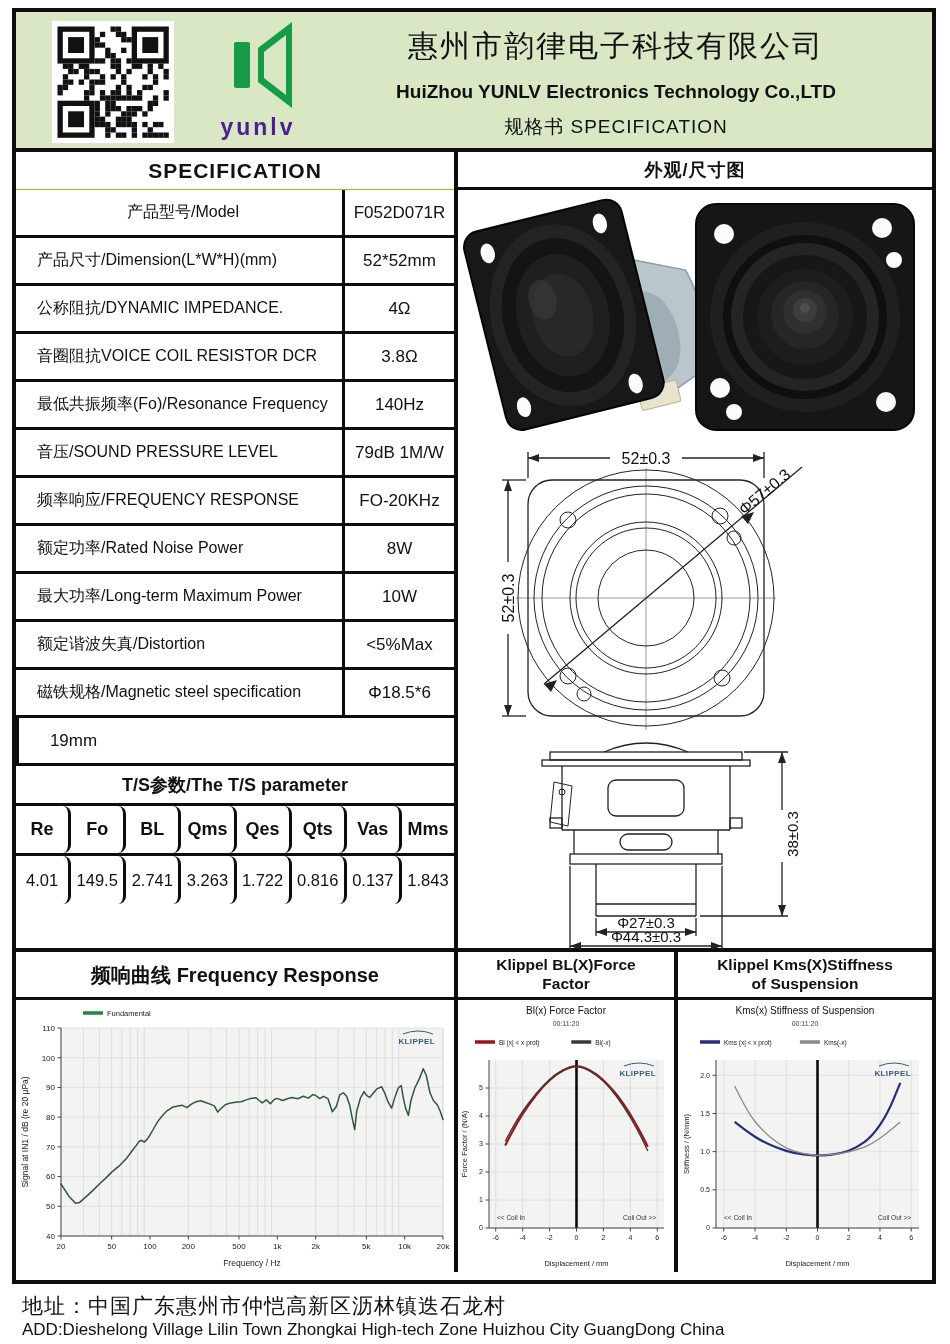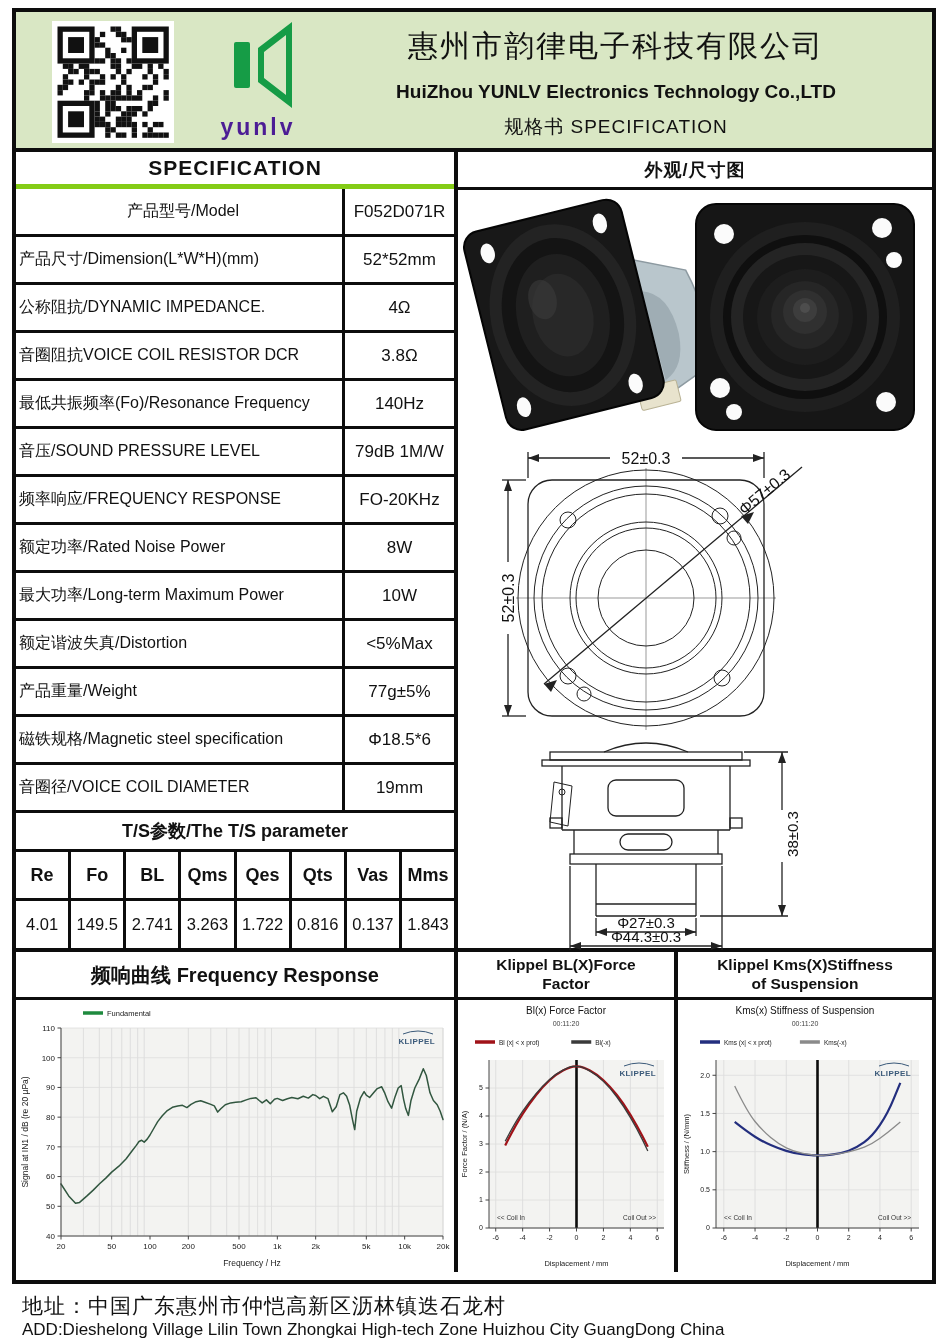--- a/index.html
+++ b/index.html
@@ -15,33 +15,33 @@
   .h-texts { position:absolute; left:300px; top:0; width:600px; height:140px; text-align:center; }
   .company-cn { font-family:"Liberation Serif", serif; font-size:30px; letter-spacing:2px; margin-top:14px; }
   .company-en { font-size:19px; font-weight:bold; margin-top:14px; }
   .doc-title { font-size:19px; margin-top:11px; letter-spacing:1px; }
 
   
   .main { display:flex; height:800px; border-bottom:4px solid #0d0d0d; }
   .left-col { width:442px; border-right:4px solid #0d0d0d; display:flex; flex-direction:column; }
   .right-col { flex:1; position:relative; }
 
-  .spec-title { height:38px; border-bottom:5px solid #84cc16; font-weight:bold; font-size:21px;
+  .spec-title { height:38px; border-bottom:1px solid #84cc16; font-weight:bold; font-size:21px;
                 display:flex; align-items:center; justify-content:center; letter-spacing:1px; }
   .spec-row { height:48px; border-bottom:3px solid #0d0d0d; display:flex; }
-  .spec-label { flex:1; display:flex; align-items:center; padding-left:3px; font-size:16px; }
+  .spec-label { flex:1; display:flex; align-items:center; padding-left:21px; font-size:16px; }
   .spec-label.centered { justify-content:center; padding-left:8px; }
   .spec-value { width:112px; border-left:3px solid #0d0d0d; display:flex; align-items:center; justify-content:center; font-size:17px; }
 
   .ts-title { height:40px; border-bottom:3px solid #0d0d0d; font-weight:bold; font-size:18px;
               display:flex; align-items:center; justify-content:center; }
   .ts-row { display:flex; }
   .ts-row.head { height:50px; border-bottom:3px solid #0d0d0d; }
   .ts-row.vals { height:48px; }
-  .ts-cell { flex:1; display:flex; align-items:center; justify-content:center; border-right:3px solid #0d0d0d; font-size:16.5px; }
+  .ts-cell { flex:1; display:flex; align-items:center; justify-content:center; border-right:3px solid #0d0d0d; font-size:16.5px;border-radius:8px; }
   .ts-row.head .ts-cell { font-weight:bold; font-size:18px; }
   .ts-cell:last-child { border-right:none; }
 
   .drawing-title { height:38px; border-bottom:3px solid #0d0d0d; font-weight:bold; font-size:18px;
                    display:flex; align-items:center; justify-content:center; letter-spacing:1px; }
   .drawing-area { position:absolute; left:0; top:38px; right:0; bottom:0; }
 
   
   .charts { display:flex; height:320px; }
   .chart-panel { display:flex; flex-direction:column; }
@@ -261,29 +261,24 @@
             </div>
             <div class="spec-row">
               <div class="spec-label">最大功率/Long-term Maximum Power</div>
               <div class="spec-value">10W</div>
             </div>
             <div class="spec-row">
               <div class="spec-label">额定谐波失真/Distortion</div>
               <div class="spec-value">&lt;5%Max</div>
             </div>
             <div class="spec-row">
-              <div class="spec-label">产品重量/Weight</div>
-              <div class="spec-value">77g±5%</div>
-            </div>
-            <div class="spec-row">
               <div class="spec-label">磁铁规格/Magnetic steel specification</div>
               <div class="spec-value">Φ18.5*6</div>
             </div>
             <div class="spec-row">
-              <div class="spec-label">音圈径/VOICE COIL DIAMETER</div>
               <div class="spec-value">19mm</div>
             </div>
           </div>
         <div class="ts-title">T/S参数/The T/S parameter</div>
         <div class="ts-row head" id="ts-head">
             <div class="ts-cell">Re</div>
             <div class="ts-cell">Fo</div>
             <div class="ts-cell">BL</div>
             <div class="ts-cell">Qms</div>
             <div class="ts-cell">Qes</div>

